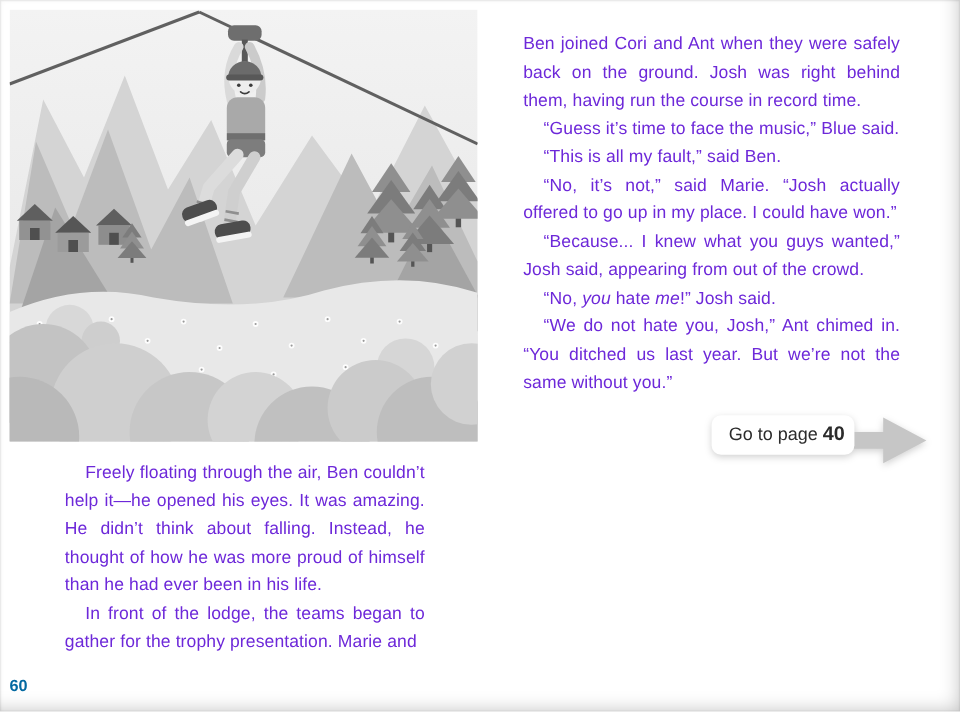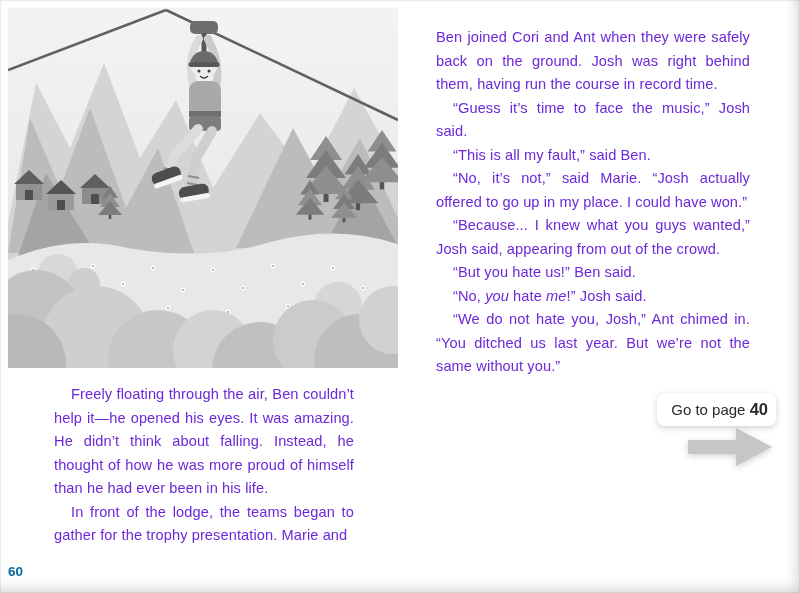--- a/index.html
+++ b/index.html
@@ -35,24 +35,23 @@
     text-align:left;
     font-size:13.5px;
     font-weight:700;
     color:#0369a1;
     padding-top:6px;
   }
   .goto{
     align-self:flex-end;
     margin:14px -26px 0 0;
     display:flex;
-    align-items:flex-end;
+    align-items:flex-start;
     filter:drop-shadow(0 2px 3px rgba(0,0,0,.18));
     cursor:pointer;
-    flex-direction:column;
   }
   .goto-label{
     position:relative;z-index:2;
     background:#fff;
     border-radius:8px;
     padding:7px 8px 7px 14px;
     font-size:15px;
     white-space:nowrap;
   }
   .goto-label b{font-size:16.5px;}
@@ -236,25 +235,24 @@
     <div class="left-text">
       <p class="para indent">Freely floating through the air, Ben couldn’t help it—he opened his eyes. It was amazing. He didn’t think about falling. Instead, he thought of how he was more proud of himself than he had ever been in his life.</p>
       <p class="para indent">In front of the lodge, the teams began to gather for the trophy presentation. Marie and</p>
     </div>
 
     <div class="pagenum">60</div>
   </div>
 
   <div class="page page-right">
     <p class="para">Ben joined Cori and Ant when they were safely back on the ground. Josh was right behind them, having run the course in record time.</p>
-    <p class="para indent">“Guess it’s time to face the music,” Josh said.</p>
+    <p class="para indent">“Guess it’s time to face the music,” Blue said.</p>
     <p class="para indent">“This is all my fault,” said Ben.</p>
     <p class="para indent">“No, it’s not,” said Marie. “Josh actually offered to go up in my place. I could have won.”</p>
     <p class="para indent">“Because... I knew what you guys wanted,” Josh said, appearing from out of the crowd.</p>
-    <p class="para indent">“But you hate us!” Ben said.</p>
     <p class="para indent">
       <span>“No, </span><i>you</i><span> hate </span><i>me</i><span>!” Josh said.</span>
     </p>
     <p class="para indent">“We do not hate you, Josh,” Ant chimed in. “You ditched us last year. But we’re not the same without you.”</p>
 
     <div class="goto">
       <span class="goto-label"><span>Go to page </span><b>40</b></span>
       <svg class="goto-arrow" width="92" height="42" viewBox="0 0 92 42">
         <polygon points="4,14 52,14 52,2 88,21 52,40 52,28 4,28" fill="#c6c6c6"></polygon>
       </svg>

